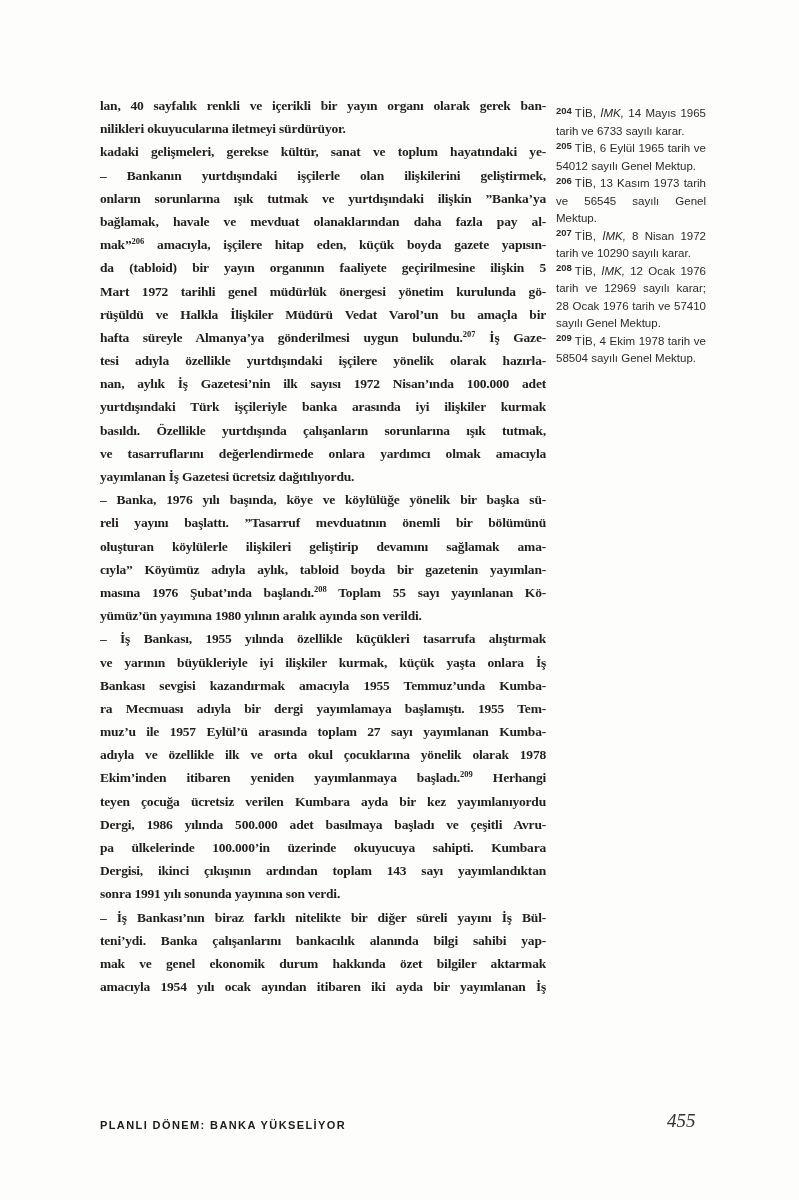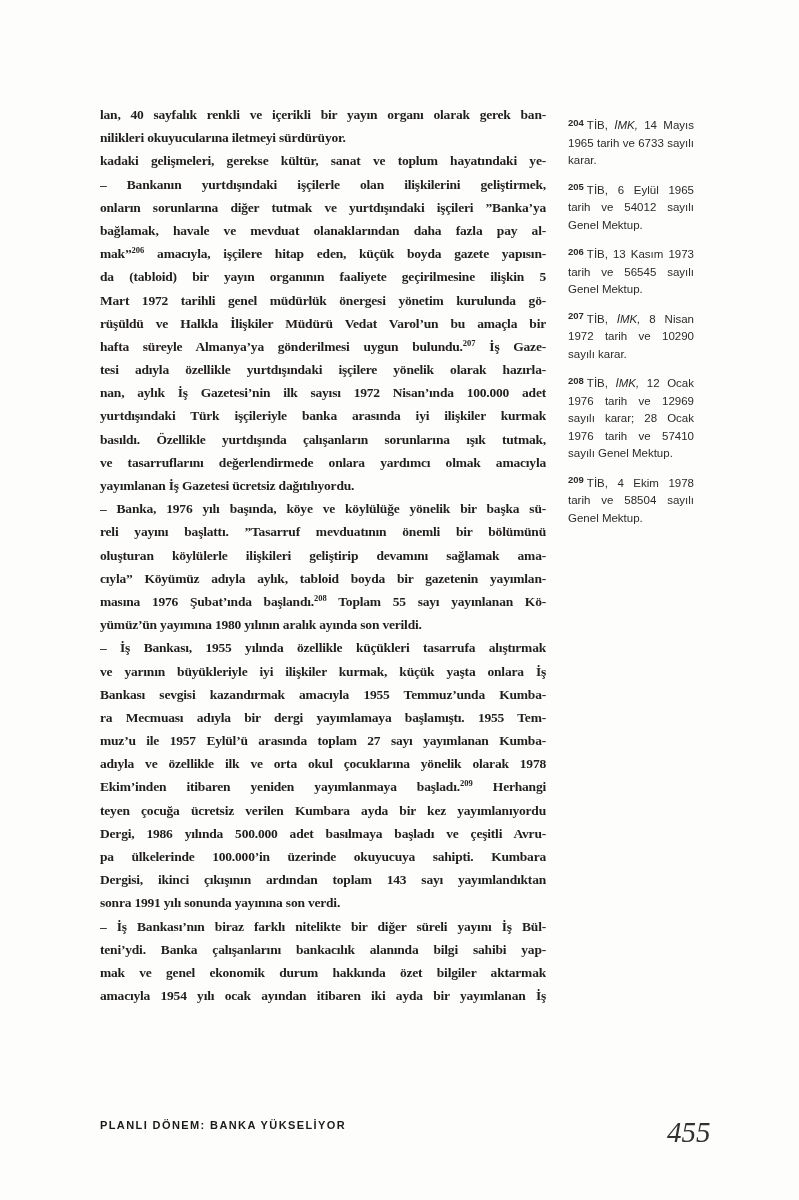--- a/index.html
+++ b/index.html
@@ -10,21 +10,21 @@
     overflow:hidden;
     font-family:"Liberation Serif", serif;
   }
   .page {
     position:absolute; inset:0;
     background:#fdfdfc;
   }
   
   .body-col {
     position:absolute;
-    left:100px; top:103px;
+    left:100px; top:94px;
     width:446px;
     color:#221e1d;
     font-family:"Liberation Serif", serif;
     font-weight:700;
     font-size:13.5px;
     letter-spacing:-0.2px;
   }
   .para { margin:0; padding:0; }
   .line {
     height:23.2px;
@@ -48,21 +48,21 @@
   .fn-col {
     position:absolute;
     left:556px; top:105px;
     width:150px;
     font-family:"Liberation Sans", sans-serif;
     font-size:11.5px;
     line-height:17.5px;
     color:#2c2a29;
     text-align:justify;
   }
-  .footnote { margin:12px; }
+  .footnote { margin:0; }
   .footnote .fn-num {
     font-weight:700;
     font-size:9.5px;
     position:relative;
     top:-3.5px;
     margin-right:3px;
     letter-spacing:0;
   }
   .footnote i { font-style:italic; }
   
@@ -74,39 +74,38 @@
     font-size:11px;
     letter-spacing:1.4px;
     color:#1d1b1a;
     white-space:nowrap;
   }
   .page-number {
     position:absolute;
     left:667px; top:1110px;
     font-family:"Liberation Serif", serif;
     font-style:italic;
-    font-size:29px;
+    font-size:19px;
     color:#333130;
-    margin-top:6px;
   }
 </style>
 </head>
 <body>
 
 <div class="page">
 
   <main class="body-col">
       <div class="para">
         <div class="line">lan, 40 sayfalık renkli ve içerikli bir yayın organı olarak gerek ban-</div>
         <div class="line end">nilikleri okuyucularına iletmeyi sürdürüyor.</div>
         <div class="line">kadaki gelişmeleri, gerekse kültür, sanat ve toplum hayatındaki ye-</div>
       </div>
       <div class="para">
         <div class="line">– Bankanın yurtdışındaki işçilerle olan ilişkilerini geliştirmek,</div>
-        <div class="line">onların sorunlarına diğer tutmak ve yurtdışındaki işçileri ”Banka’ya</div>
+        <div class="line">onların sorunlarına ışık tutmak ve yurtdışındaki ilişkin ”Banka’ya</div>
         <div class="line">bağlamak, havale ve mevduat olanaklarından daha fazla pay al-</div>
         <div class="line">mak”<sup class="ref">206</sup> amacıyla, işçilere hitap eden, küçük boyda gazete yapısın-</div>
         <div class="line">da (tabloid) bir yayın organının faaliyete geçirilmesine ilişkin 5</div>
         <div class="line">Mart 1972 tarihli genel müdürlük önergesi yönetim kurulunda gö-</div>
         <div class="line">rüşüldü ve Halkla İlişkiler Müdürü Vedat Varol’un bu amaçla bir</div>
         <div class="line">hafta süreyle Almanya’ya gönderilmesi uygun bulundu.<sup class="ref">207</sup> İş Gaze-</div>
         <div class="line">tesi adıyla özellikle yurtdışındaki işçilere yönelik olarak hazırla-</div>
         <div class="line">nan, aylık İş Gazetesi’nin ilk sayısı 1972 Nisan’ında 100.000 adet</div>
         <div class="line">yurtdışındaki Türk işçileriyle banka arasında iyi ilişkiler kurmak</div>
         <div class="line">basıldı. Özellikle yurtdışında çalışanların sorunlarına ışık tutmak,</div>

